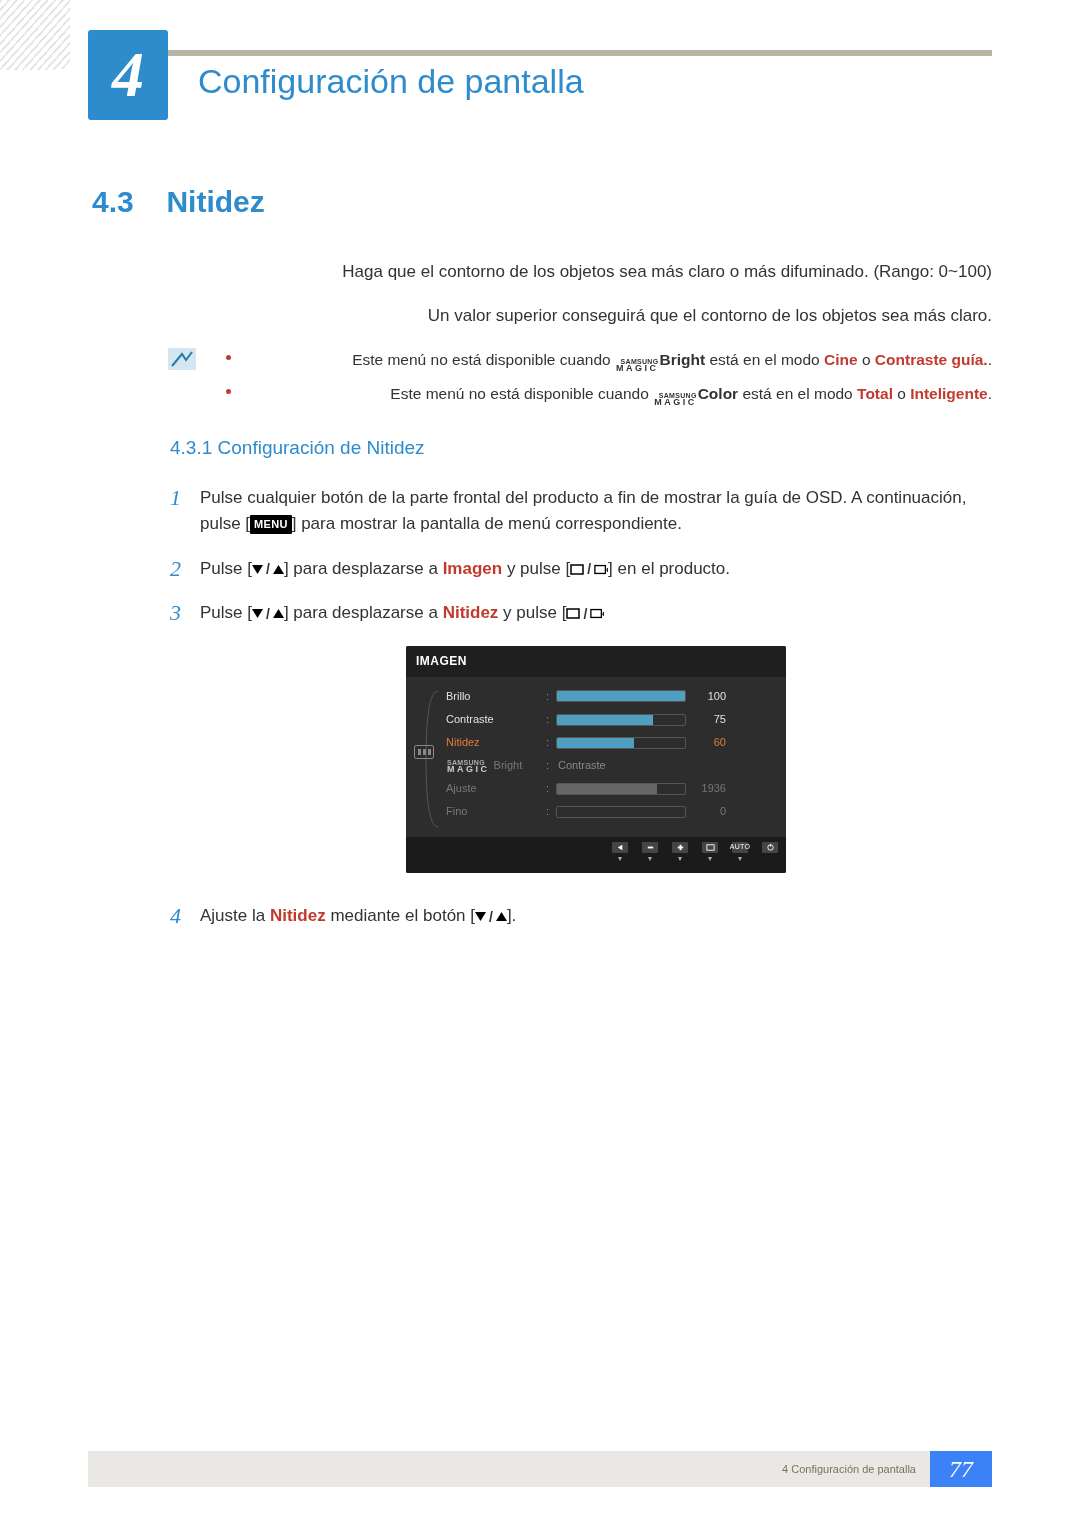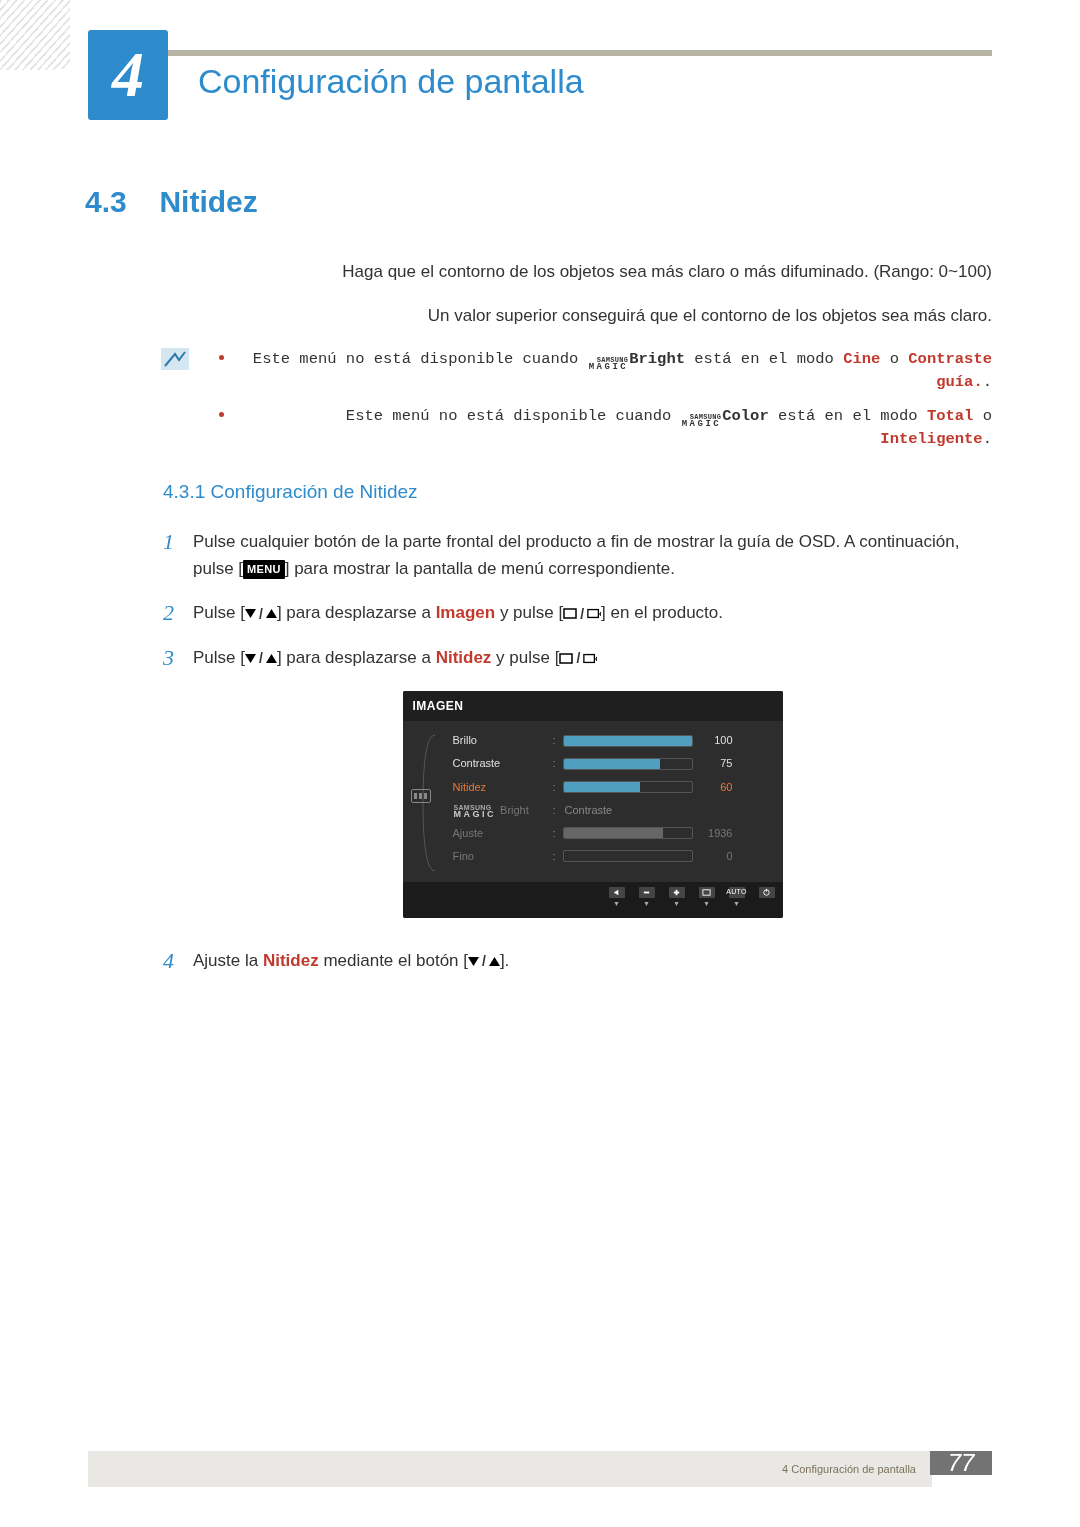--- a/index.html
+++ b/index.html
@@ -7,31 +7,31 @@
 
 .top-deco { position: absolute; top: 0; left: 0; width: 70px; height: 70px; overflow: hidden; }
 .top-deco::before { content:""; position:absolute; top:-8px; left:-8px; width:80px; height:80px; background: repeating-linear-gradient(-45deg,#ccc 0 2px, transparent 2px 6px); transform: skewY(-6deg); opacity:.5;}
 
 .header { position: absolute; top: 30px; left: 88px; right: 88px; height: 110px; }
 .header-bar { position: absolute; top: 20px; left: 80px; right: 0; height: 6px; background: rgba(135,130,105,0.6); }
 .chapter-box { position: absolute; top: 0; left: 0; width: 80px; height: 90px; background: #2e8bcc; color: #fff; display:flex; align-items:center; justify-content:center; border-radius: 3px; }
 .chapter-num { font-size: 64px; font-style: italic; font-weight: bold; font-family: Georgia, 'Times New Roman', serif; }
 .chapter-title { position: absolute; top: 32px; left: 110px; color: #2e8bcc; font-size: 34px; font-weight: 500; font-family: Arial, Helvetica, sans-serif; }
 
-.content { position: absolute; top: 185px; left: 85px; right: 88px; }
+.content { position: absolute; top: 185px; left: 92px; right: 88px; }
 
 .sec-num { color: #2e8bcc; font-size: 30px; font-weight: bold; display:inline-block; width: 70px; }
 .sec-title { color: #2e8bcc; font-size: 30px; font-weight: bold; display:inline-block; }
 
 .body { margin-left: 78px; margin-top: 40px; font-size: 17px; line-height: 1.55; color: #333; text-align: right; }
 .body p { margin-bottom: 18px; }
 
 .note-block { position: relative; margin-top: 12px; margin-bottom: 30px; }
 .note-icon { position: absolute; left: -2px; top: 0; width: 28px; height: 22px; }
-.note-list { margin-left: 56px; list-style: none; font-size: 15.5px; font-family: Liberation Mono, monospace; }
+.note-list { margin-left: 56px; list-style: none; font-size: 15.5px; }
 .note-list li { position: relative; margin-bottom: 10px; padding-left: 18px; line-height: 1.5; }
 .note-list li::before { content:""; position:absolute; left:0; top:7px; width:5px; height:5px; background:#c23a2e; border-radius:50%; }
 
 .magic { display:inline-block; line-height: 0.85; vertical-align: -6px; margin: 0 1px; }
 .magic-top { display:block; font-size: 7px; font-weight: bold; color:#333; letter-spacing: 0.3px; }
 .magic-bot { display:block; font-size: 9px; font-weight: bold; color:#333; letter-spacing: 2.5px; }
 .magic-suffix { font-weight: bold; }
 
 .accent { color: #c23a2e; font-weight: bold; }
 
@@ -44,21 +44,21 @@
 
 .btn-menu { display:inline-block; background:#000; color:#fff; font-size:11px; font-weight:bold; padding:1px 4px; border-radius:1px; vertical-align: 1px; letter-spacing:0.3px;}
 .btn-updown { display:inline-flex; align-items:center; gap:3px; line-height:1; vertical-align:-1px; }
 .btn-updown svg { width:11px; height:11px; }
 .btn-rect { display:inline-flex; align-items:center; gap:3px; line-height:1; vertical-align:-1px; }
 .btn-rect svg { width:14px; height:11px; }
 
 .osd-wrap { margin: 20px 0 30px 0; display:flex; justify-content:center; }
 .osd { width: 380px; background:#2d2d2d; border-radius:2px; overflow:hidden; font-size: 12px; color:#e0e0e0; font-family: Arial, sans-serif; }
 .osd-title { background:#1f1f1f; padding:6px 10px; font-size:12px; color:#fff; font-weight:bold; letter-spacing:0.5px;}
-.osd-body { padding:8px 10px 14px 10px; position:relative; }
+.osd-body { padding:8px 10px 14px 0; position:relative; }
 .osd-side-icon { position:absolute; left:8px; top:68px; width:20px; height:14px; border:1px solid #888; border-radius:2px; display:flex; align-items:center; justify-content:center; }
 .osd-side-icon span { width:3px; height:6px; background:#888; margin:0 1px; }
 .osd-curve { position:absolute; left:18px; top:12px; width:16px; height:140px; }
 .osd-rows { margin-left:40px; }
 .osd-row { display:flex; align-items:center; padding:3px 0; }
 .osd-label { flex: 0 0 100px; font-size:11px; }
 .osd-colon { flex: 0 0 10px; color:#888; font-size:11px; }
 .osd-bar-wrap { flex: 0 0 130px; height: 12px; border:1px solid #555; border-radius:2px; position:relative; overflow:hidden; }
 .osd-bar-fill { height:100%; background:#4fa0c0; }
 .osd-bar-fill.dim { background:#666; }
@@ -70,21 +70,21 @@
 
 .osd-footer { background:#1b1b1b; padding:5px 8px 10px; display:flex; justify-content:flex-end; gap:14px; align-items:flex-start; font-size:9px; color:#aaa;}
 .osd-fbtn { display:flex; flex-direction:column; align-items:center; gap:2px; }
 .osd-ficon { width:16px; height:11px; background:#454545; display:flex; align-items:center; justify-content:center; border-radius:1px; }
 .osd-ficon svg { width:9px; height:9px; fill:#fff; }
 .osd-ficon.txt { font-size:7px; color:#fff; letter-spacing:0.3px; }
 .osd-fbtn .arr { font-size:8px; line-height:1; }
 
 .footer { position:absolute; bottom:40px; left:88px; right:88px; height:36px; }
 .footer-bar { position:absolute; left:0; right:60px; top:0; bottom:0; background: rgba(135,130,105,0.18); display:flex; align-items:center; justify-content:flex-end; padding-right:16px; color:#7a735a; font-size:11px;}
-.footer-page { position:absolute; right:0; top:0; width:62px; height:24px; background:#737373; display:flex; align-items:center; justify-content:center; color:#fff; font-size:24px; font-style:italic; font-family: Liberation Sans, sans-serif;}
+.footer-page { position:absolute; right:0; top:0; width:62px; height:36px; background:#3b82f6; display:flex; align-items:center; justify-content:center; color:#fff; font-size:24px; font-style:italic; font-family: Liberation Serif, serif;}
 </style>
 </head>
 <body>
 
 <div class="top-deco"></div>
 
 <div class="header">
   <div class="header-bar"></div>
   <div class="chapter-box">
     <span class="chapter-num">4</span>

